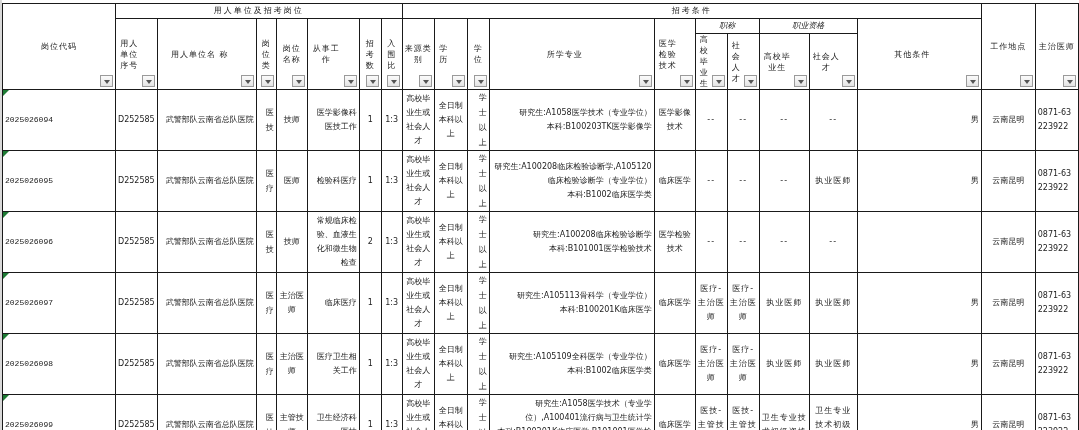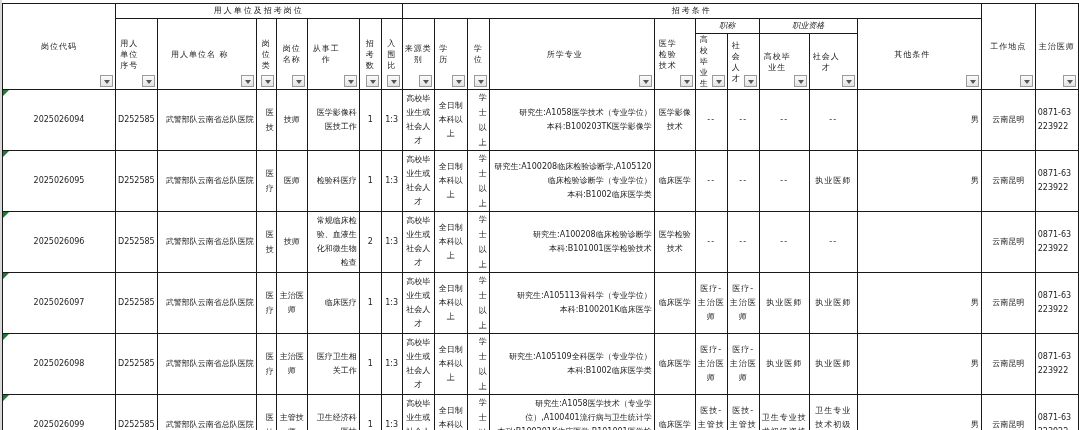--- a/index.html
+++ b/index.html
@@ -10,21 +10,21 @@
   table.grid td, table.grid th { border:1px solid #1a1a1a; padding:0 2px; font-weight:normal;
        font-size:8px; line-height:14px; vertical-align:middle; overflow:hidden; position:relative; }
   table.grid th { text-align:center; height:0; }
   .hdr-top { height:30px; font-size:9px; letter-spacing:2px; }
   .hdr-mid { height:18px;font-style:italic; }
   .hdr-bot { height:26px; }
   .hdr-tall { height:44px; }
   .hdr-full { height:76px; }
   td.c { text-align:center; }
   td.l { text-align:right; }
-  td.code { text-align:center; padding-left:4px; font-size:8px; }
+  td.code { text-align:left; padding-left:4px; font-size:8px;font-family:Liberation Mono, monospace; }
   td.narrow { text-align:right; line-height:15px; padding:0; }
   .vert { display:inline-block; width:10px; word-break:break-all; line-height:15px; }
   tr.row td { height:49px; }
   .filter { position:absolute; right:2px; bottom:2px; width:13px; height:12px;
             border:1px solid #9a9a9a; background:linear-gradient(#fbfbfb,#e4e4e4);
             box-sizing:border-box; cursor:pointer; }
   .filter::after { content:""; position:absolute; left:3px; top:4px;
             border-left:3px solid transparent; border-right:3px solid transparent;
             border-top:4px solid #555; }
   .hlabel { display:block; padding-right:14px; font-size:8px; line-height:11px; letter-spacing:1px; }

